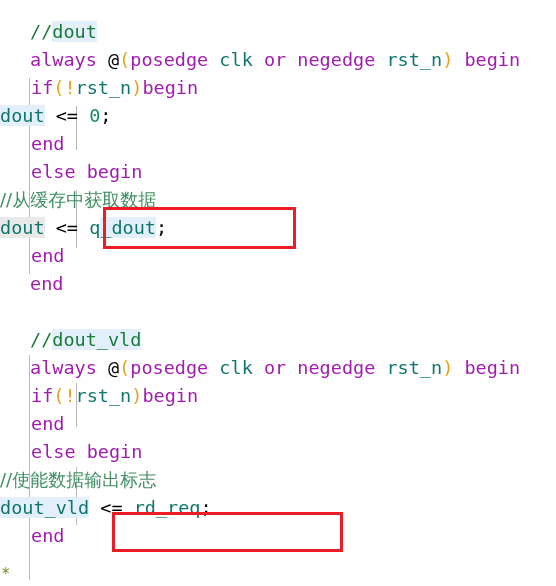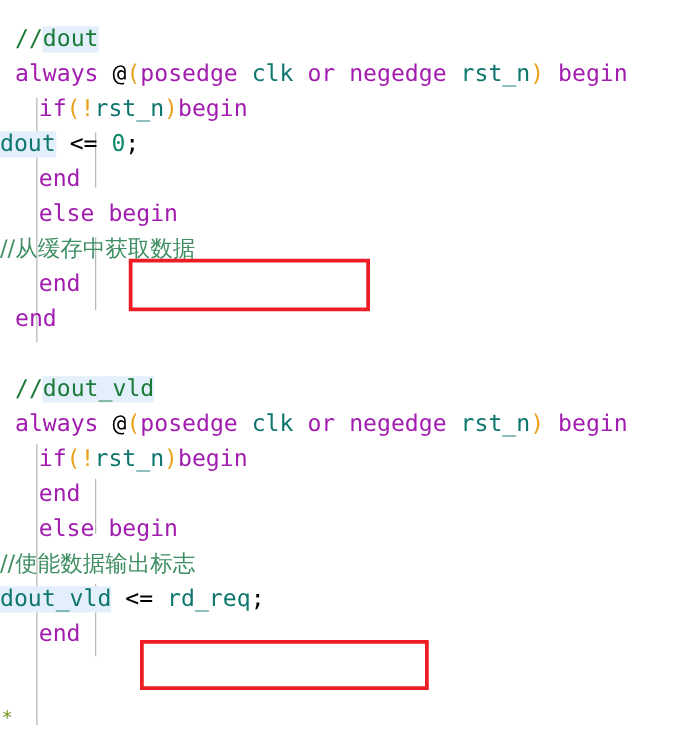--- a/index.html
+++ b/index.html
@@ -36,21 +36,21 @@
     height: 28px;
     line-height: 28px;
     font-size: 18.5px;
     white-space: pre;
     letter-spacing: 0px;
     color: #000000;
   }
   .line.blank { color: transparent; }
 
   
-  .ind0 { padding-left: 12px; }
+  .ind0 { padding-left: 30px; }
   .ind1 { padding-left: 31px; }
   .ind2 { }
 
   
   .kw      { color: #a21caf; }          
   .cmt     { color: #1a7a38; }          
   .cmt-cn  { color: #3f8f62; font-family: "DejaVu Sans", "Liberation Sans", sans-serif; font-size: 18px;}
   .punc    { color: #000000; }
   .paren   { color: #e8a21c; }          
   .num     { color: #0f8a6a; }          
@@ -109,20 +109,21 @@
     <div class="line ind1"><span class="kw">if</span><span class="paren">(</span><span class="paren">!</span><span class="ident">rst_n</span><span class="paren">)</span><span class="kw">begin</span></div>
 
     <div class="line ind2"><span class="ident hl">dout</span><span class="punc"> </span><span class="punc">&lt;=</span><span class="punc"> </span><span class="num">0</span><span class="punc">;</span></div>
 
     <div class="line ind1"><span class="kw">end</span></div>
 
     <div class="line ind1"><span class="kw">else</span><span class="punc"> </span><span class="kw">begin</span></div>
 
     <div class="line ind2"><span class="cmt-cn">//</span><span class="cmt-cn">从缓存中获取数据</span></div>
 
+    <div class="line ind2"><span class="ident hl-g">dout</span><span class="punc"> </span><span class="punc">&lt;=</span><span class="punc"> </span><span class="ident">q</span><span class="ident hl">_dout</span><span class="punc">;</span></div>
 
     <div class="line ind1"><span class="kw">end</span></div>
 
     <div class="line ind0"><span class="kw">end</span></div>
 
     <div class="line ind0 blank">&nbsp;</div>
 
     <div class="line ind0"><span class="cmt">//</span><span class="cmt hl">dout_vld</span></div>
 
     <div class="line ind0"><span class="kw">always</span><span class="punc"> </span><span class="punc">@</span><span class="paren">(</span><span class="kw">posedge</span><span class="punc"> </span><span class="ident">clk</span><span class="punc"> </span><span class="kw">or</span><span class="punc"> </span><span class="kw">negedge</span><span class="punc"> </span><span class="ident">rst_n</span><span class="paren">)</span><span class="punc"> </span><span class="kw">begin</span></div>

